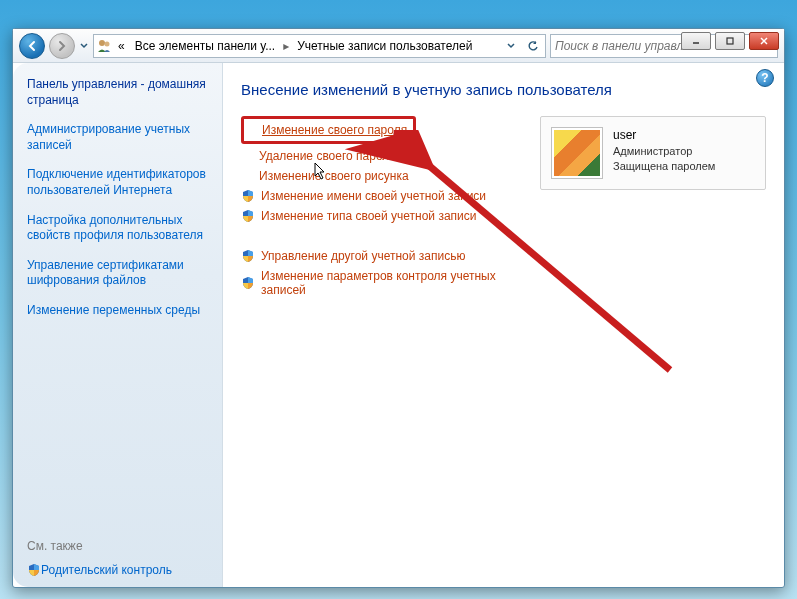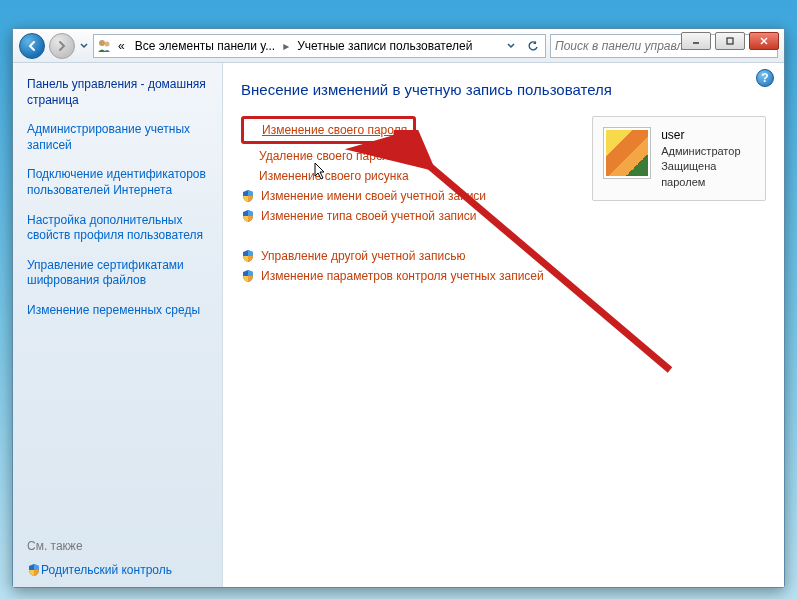--- a/index.html
+++ b/index.html
@@ -37,21 +37,21 @@
   .addr-sep { color:#666; padding:0 2px; cursor:pointer;}
   .addr-icon { width:16px; height:16px; display:flex; align-items:center; justify-content:center;}
   .addr-tools { margin-left:auto; display:flex; align-items:center; gap:2px;}
   .addr-tools .btn { width:20px; height:20px; display:flex; align-items:center; justify-content:center; color:#2a5a7a; cursor:pointer;}
   .searchbar {
     width:228px; height:24px; border:1px solid #a7b7c4; background:#fff; display:flex; align-items:center; padding:0 4px;
   }
   .searchbar input { flex:1; border:none; outline:none; font-size:12px; font-style:italic; color:#888; background:transparent;}
   .searchbar .sicon { width:16px; color:#2a5a7a; }
 
-  .body { flex:1; display:flex; overflow:hidden; }
+  .body { flex:1; display:flex; overflow:hidden;border-radius:15px; }
 
   .sidebar {
     width:210px; background: linear-gradient(180deg,#f2f6fa 0%, #e4edf5 40%, #dbe7f1 100%);
     border-right:1px solid #d2dde6; padding:14px 10px 10px 14px; display:flex; flex-direction:column;
     font-size:12px;
   }
   .sb-title { color:#003399; font-size:12px; margin-bottom:14px; line-height:1.3;}
   .sb-link { color:#0066cc; margin-bottom:14px; line-height:1.3; cursor:pointer; }
   .sb-footer { margin-top:auto; padding-top:10px; }
   .sb-footer .muted { color:#7a7a7a; margin-bottom:10px;}
@@ -68,21 +68,21 @@
   .action-link { display:flex; align-items:center; gap:6px; color:#c2410c; font-size:12px; padding:3px 0; cursor:pointer;}
   .action-link.first { text-decoration:underline; }
   .shield { width:14px; display:inline-flex; }
   .shield svg { width:14px; height:14px; }
   .indent { padding-left:18px; }
   .action-group { margin-top:20px; }
 
   .highlight-box { border:3px solid #c81e1e; border-radius:3px; padding:1px 6px 1px 18px; display:inline-block; margin-bottom:2px;}
 
   .user-card {
-    width:174px; border:1px solid #d0d0d0; border-radius:2px; padding:10px; display:flex; gap:10px;
+    width:226px; border:1px solid #d0d0d0; border-radius:2px; padding:10px; display:flex; gap:10px;
     background:#fbfbfb;
   }
   .user-pic { width:52px; height:52px; border:1px solid #c0c0c0; background:#fff; padding:2px; }
   .user-pic-inner { width:100%; height:100%; background: linear-gradient(135deg,#f7d94c 0%, #f7d94c 30%, #e87f2e 30%, #e87f2e 55%, #f4a644 55%, #f4a644 75%, #3b7a37 75%);}
   .user-info { font-size:11px; color:#333; line-height:1.4;}
   .user-info .uname { font-size:12px; color:#000;}
 
   .arrow-overlay { position:absolute; left:265px; top:130px; width:440px; height:260px; pointer-events:none;}
 
   .cursor-overlay { position:absolute; left:312px; top:162px; pointer-events:none; }

